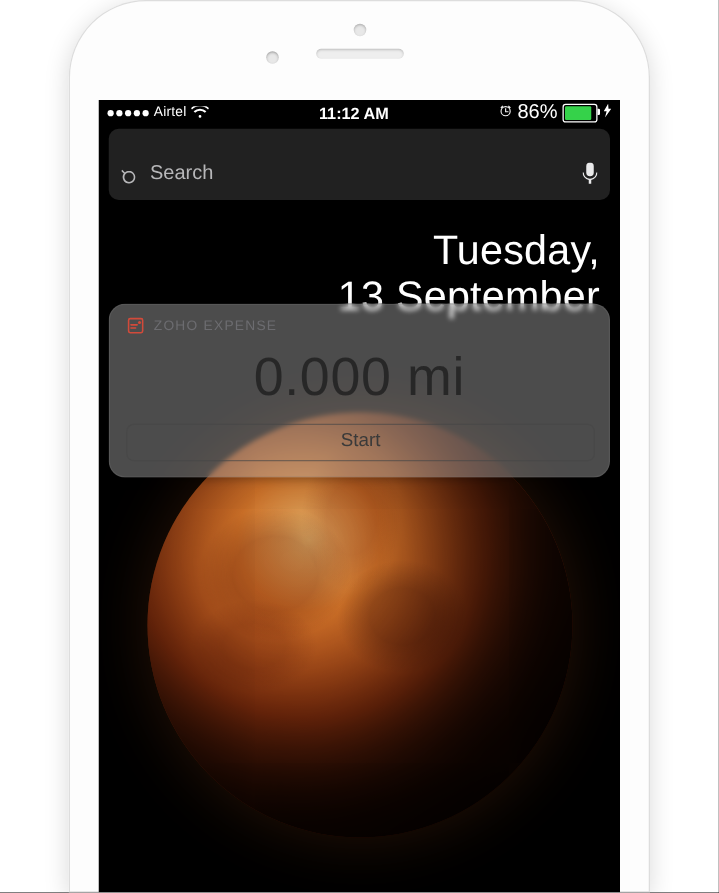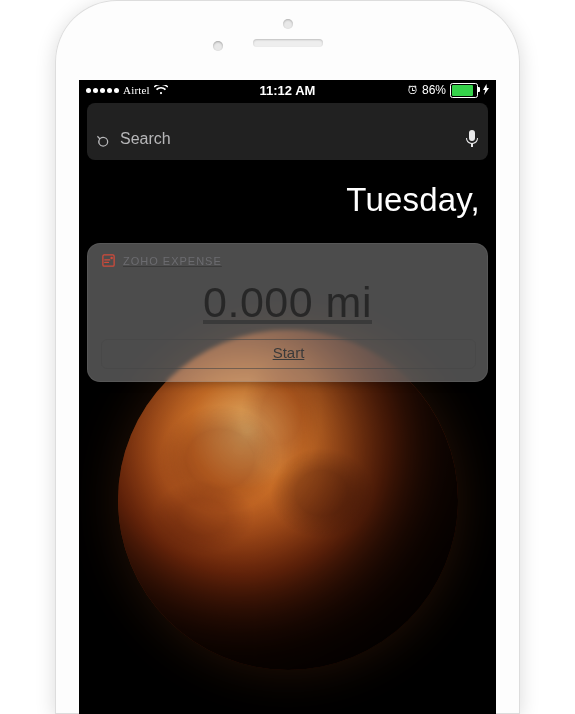--- a/index.html
+++ b/index.html
@@ -114,26 +114,26 @@
   .signal {
     display: flex;
     gap: 2px;
   }
   .signal .dot {
     width: 5px;
     height: 5px;
     border-radius: 50%;
     background: #fff;
   }
-  .carrier { font-size: 11px; letter-spacing: .2px; font-family: Liberation Serif, serif; }
+  .carrier { font-size: 11px; letter-spacing: .2px; }
   .wifi svg { display: block; }
   .sb-spacer { flex: 1; }
   .time { font-size: 13px; font-weight: 600; }
   .alarm { opacity: .95; margin-left: auto; }
-  .batt-pct { font-size: 12px; }
+  .batt-pct { font-size: 16px; }
   .battery {
     width: 24px;
     height: 11px;
     border: 1px solid #fff;
     border-radius: 2.5px;
     padding: 1px;
     position: relative;
     display: flex;
     align-items: center;
   }
@@ -206,21 +206,20 @@
     top: 163px;
     left: 8px;
     right: 8px;
     border-radius: 13px;
     background: rgba(200,200,200,.38);
     backdrop-filter: blur(2px);
     border: 1px solid rgba(120,120,120,.25);
     box-shadow: 0 2px 8px rgba(0,0,0,.25);
     padding: 9px 13px 12px;
     color: #3a3a3a;
-    text-decoration: underline;
   }
   .widget-head {
     display: flex;
     align-items: center;
     gap: 7px;
   }
   .app-icon {
     width: 15px;
     height: 15px;
     display: inline-flex;
@@ -328,20 +327,21 @@
       <span class="ph">Search</span>
       <span class="mic">
         <svg width="12" height="18" viewBox="0 0 12 18">
             <path fill="#e9e9ea" d="M6 11a3 3 0 0 0 3-3V3a3 3 0 0 0-6 0v5a3 3 0 0 0 3 3zm5-3a5 5 0 0 1-10 0H0a6 6 0 0 0 5 5.9V17h2v-3.1A6 6 0 0 0 12 8h-1z"></path>
           </svg>
       </span>
     </div>
 
     <div class="datewrap">
       <div class="day">Tuesday,</div>
+      <div class="date">13 September</div>
     </div>
 
     <div class="widget">
       <div class="widget-head">
         <span class="app-icon">
           <svg width="15" height="15" viewBox="0 0 24 24">
             <rect x="3" y="3" width="18" height="18" rx="2" fill="none" stroke="#d24a3a" stroke-width="2"></rect>
             <path d="M6 11h8 M6 15h6" stroke="#d24a3a" stroke-width="2" stroke-linecap="round"></path>
             <circle cx="17" cy="8" r="2" fill="#d24a3a"></circle>
           </svg>

